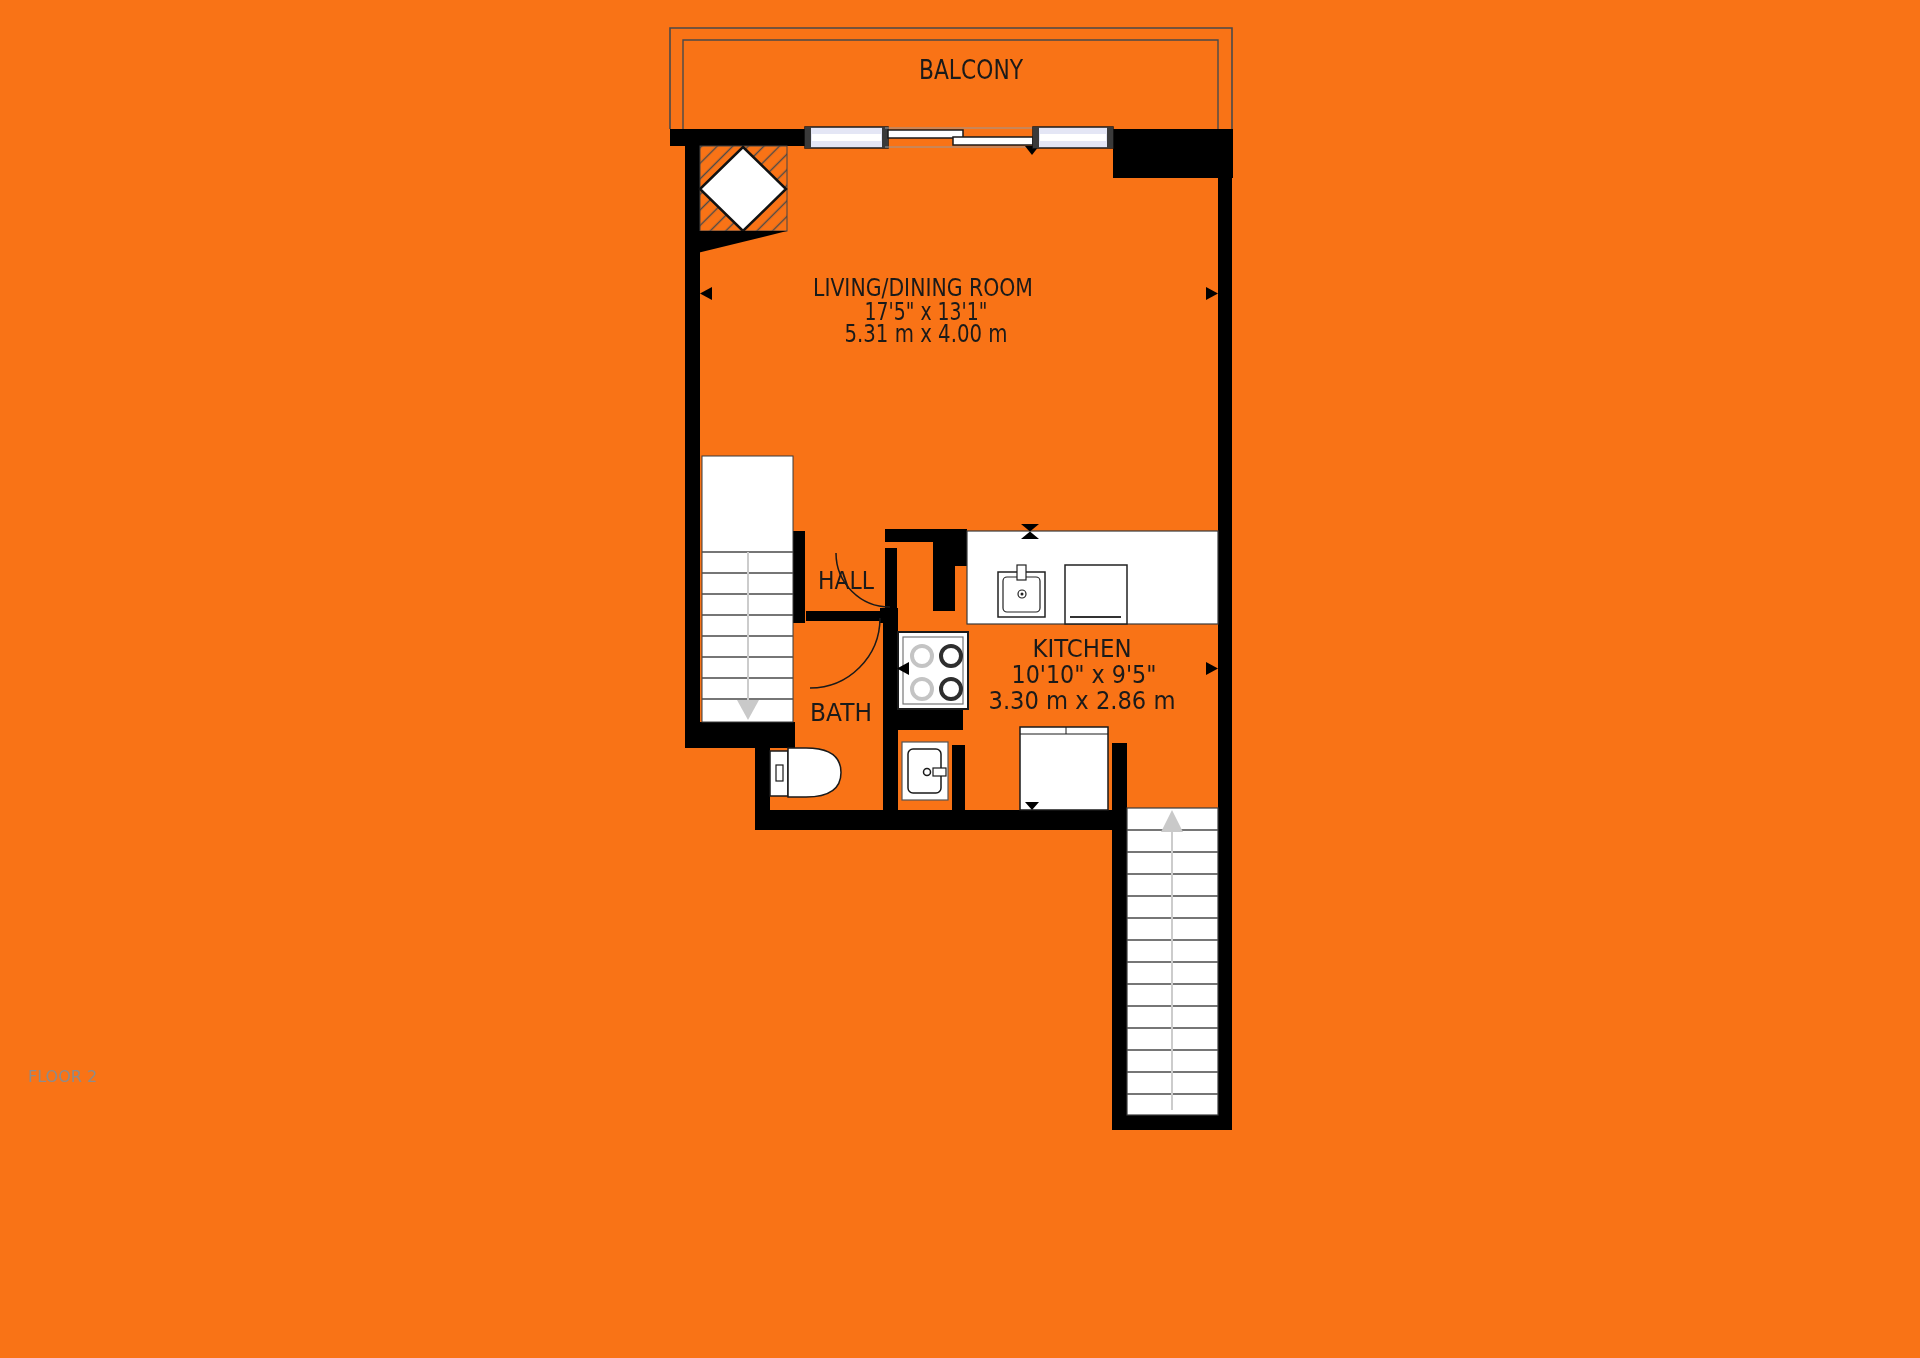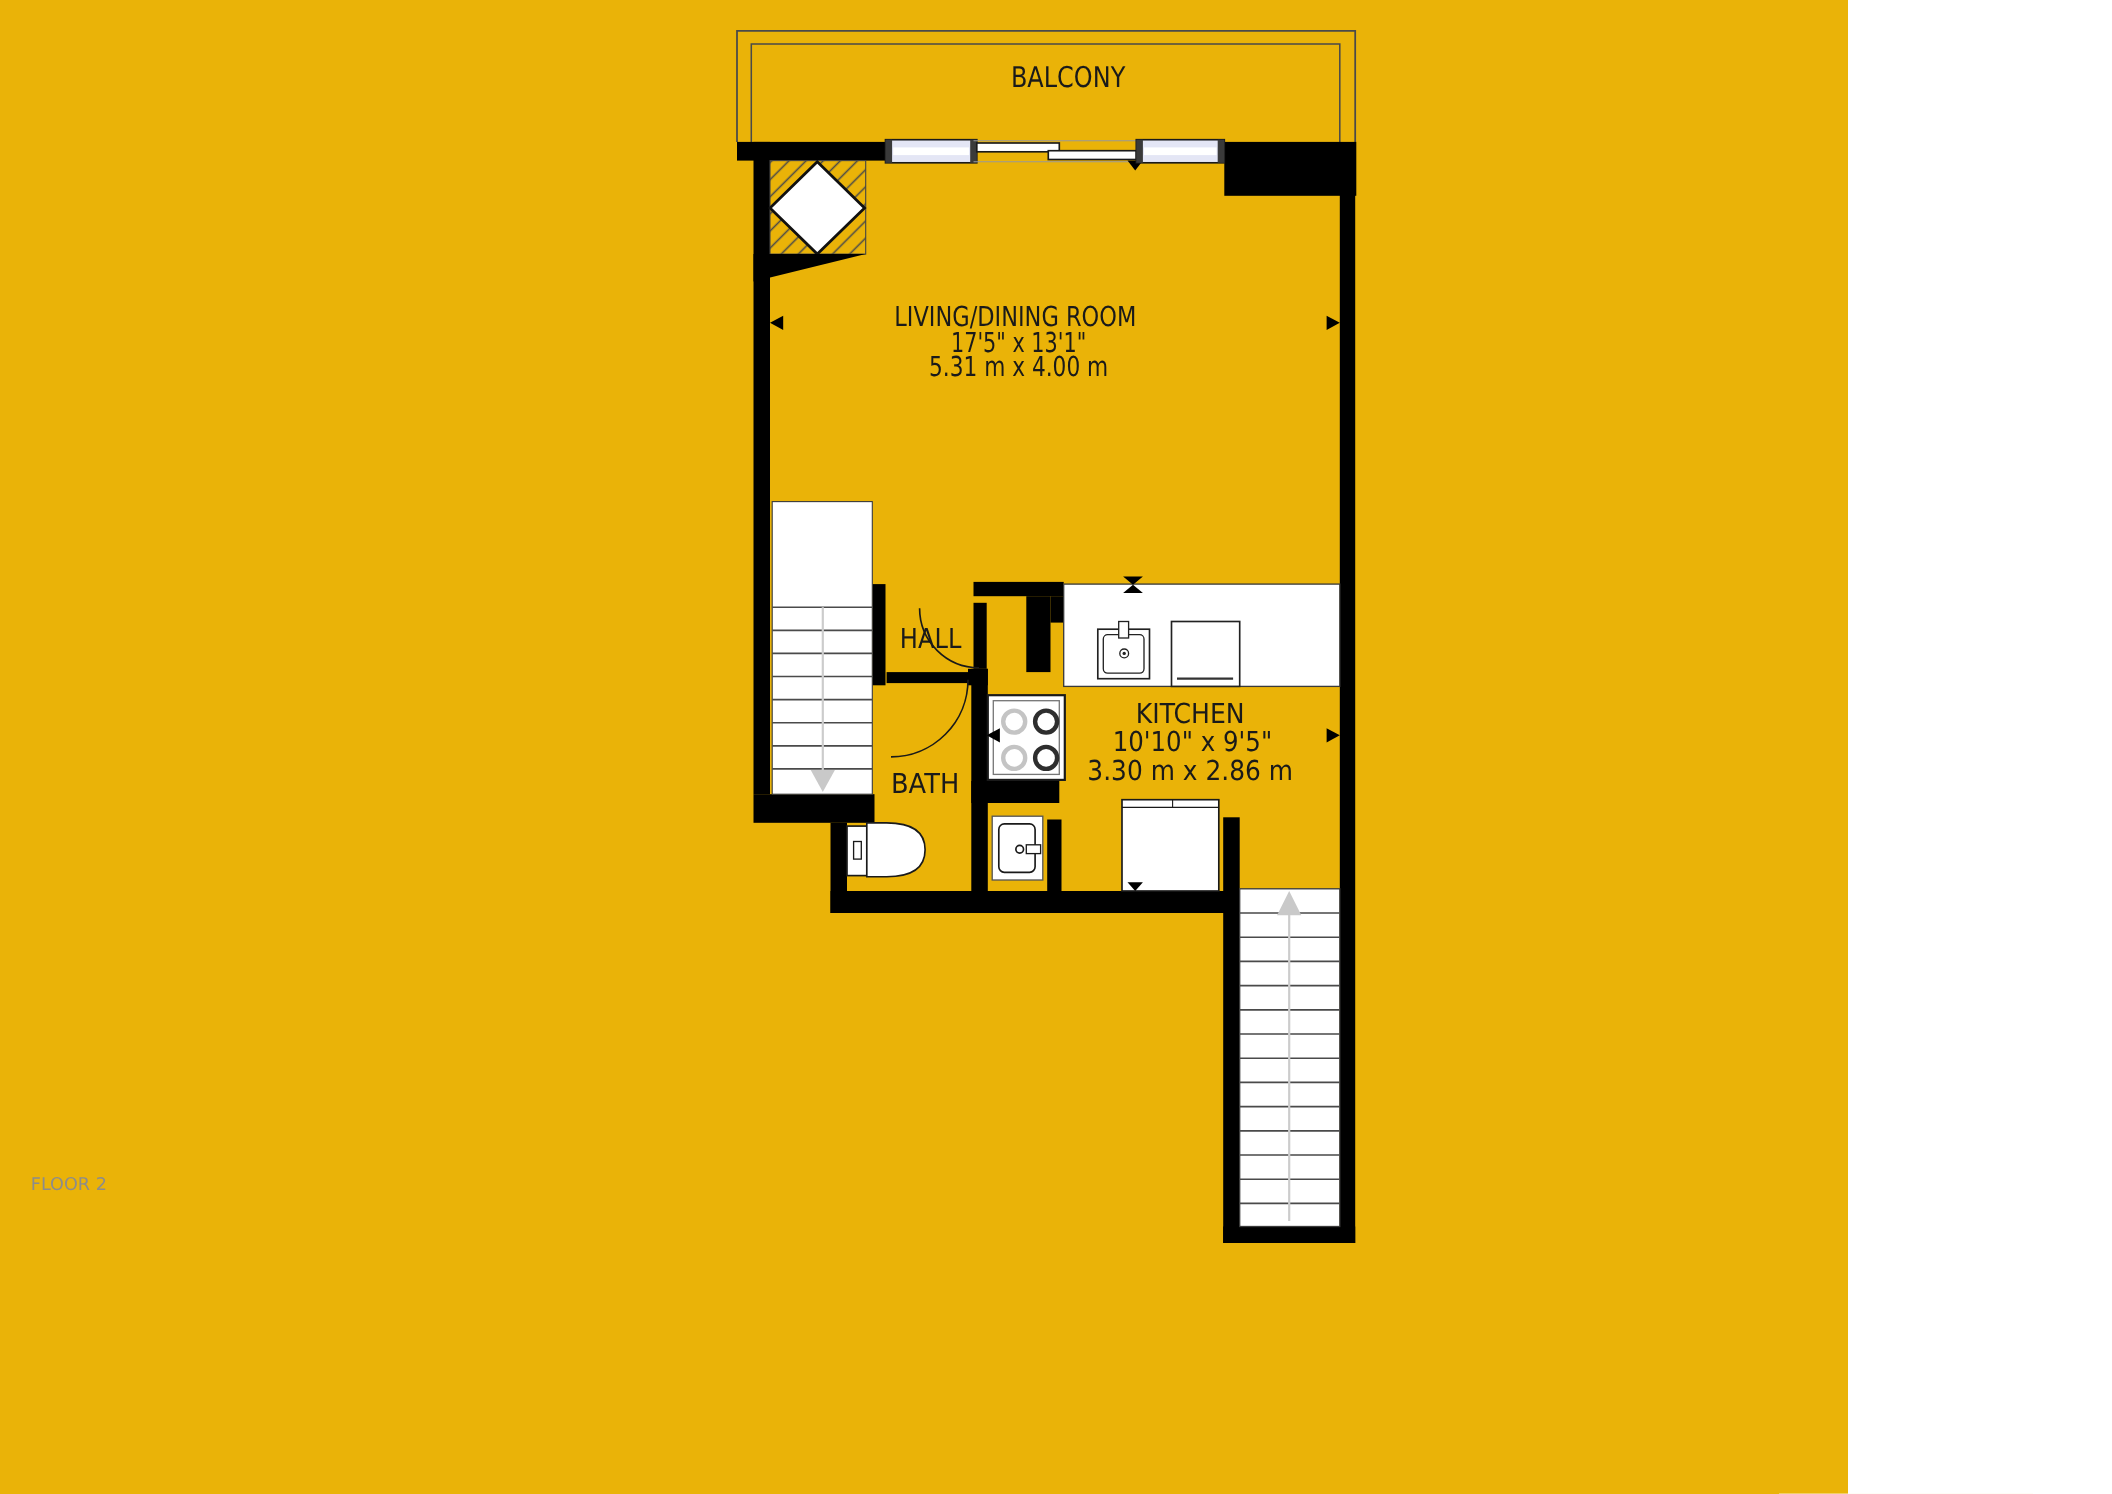--- a/index.html
+++ b/index.html
@@ -1,16 +1,16 @@
 <!DOCTYPE html>
 <html><head>
 <meta charset="utf-8">
 <style>
   html,body{margin:0;padding:0;background:#ffffff;}
-  .page{position:relative;width:1680px;height:1358px;background:#eab308;overflow:hidden;
+  .page{position:relative;width:1920px;height:1358px;background:#f97316;overflow:hidden;
         font-family:"DejaVu Sans", sans-serif;}
   svg{position:absolute;left:0;top:0;}
   text{fill:#1a1a1a;font-family:"DejaVu Sans", sans-serif;}
   .room-label{font-size:25px;}
   .balcony-label{font-size:26px;}
   .floor-label{font-size:16px;fill:#8c8c8c;}
   .wall{fill:#000000;stroke:none;}
 </style>
 </head>
 <body>

